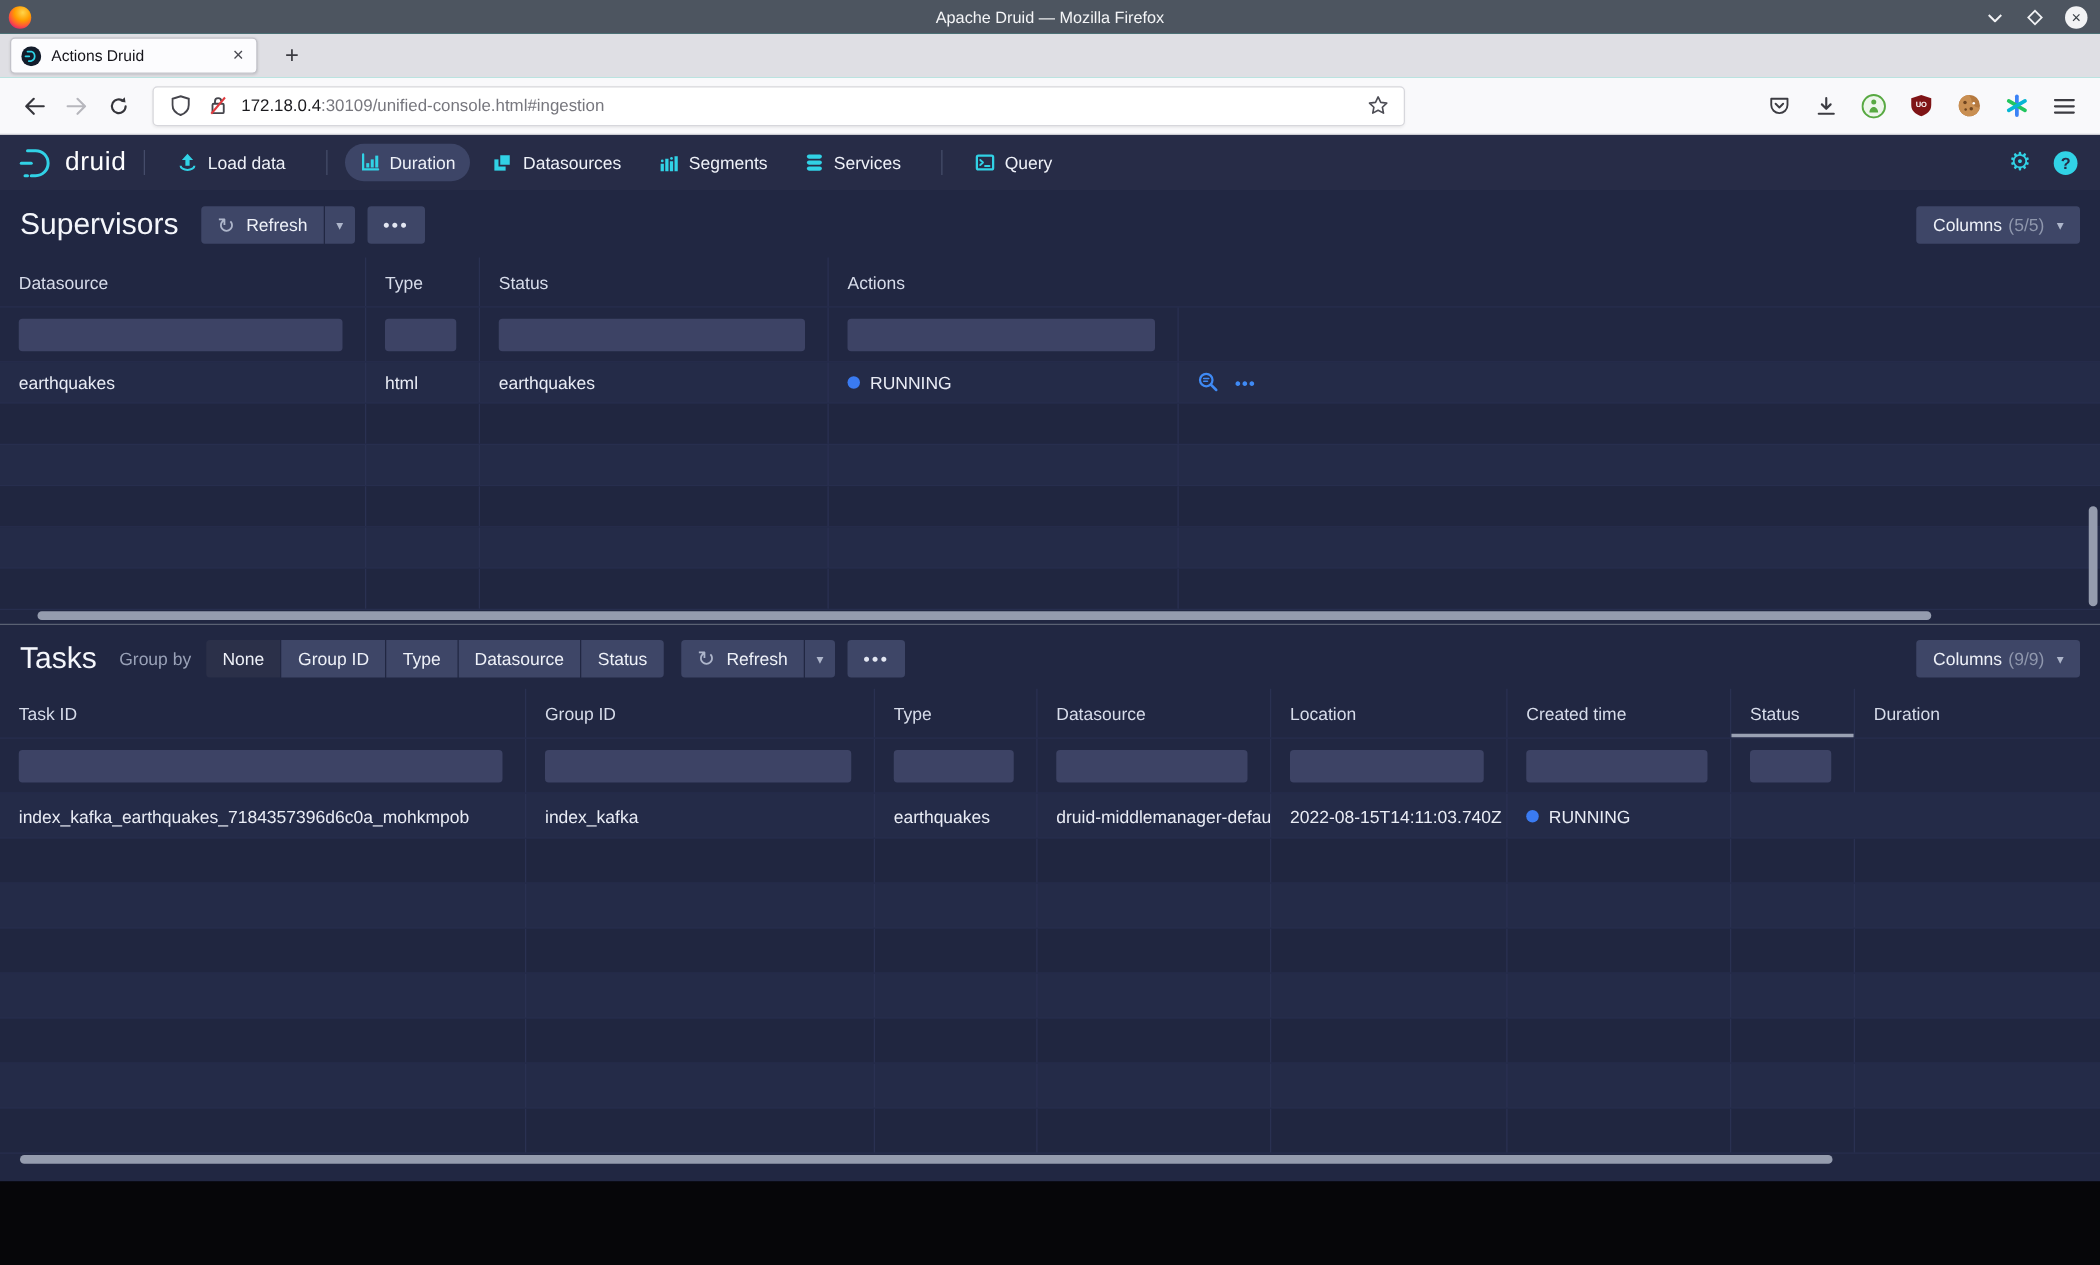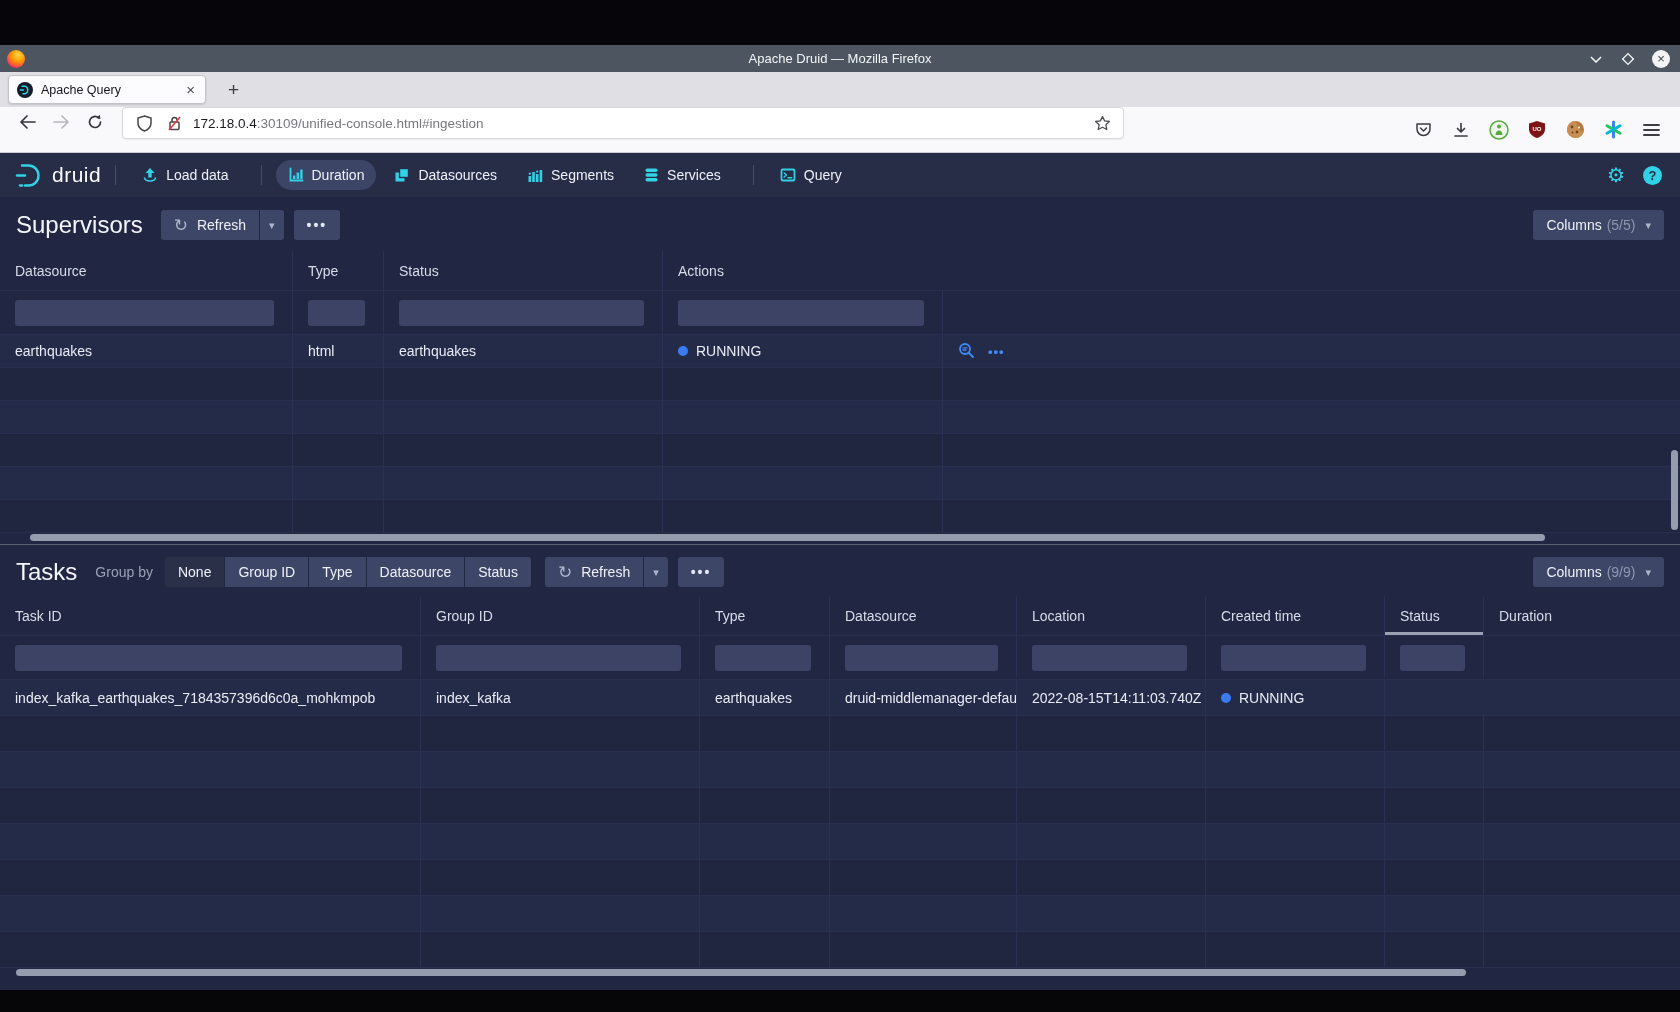--- a/index.html
+++ b/index.html
@@ -1,18 +1,18 @@
 <!DOCTYPE html>
 <html><head>
 <meta charset="utf-8">
 <style>
   * { box-sizing: border-box; margin: 0; padding: 0; }
   html,body { width:1680px; height:1012px; overflow:hidden; background:#06060a;
     font-family:"Liberation Sans", sans-serif; }
-  .screen { width:1680px; height:741px; position:relative; background:#14b8a6;margin-top:45px; }
+  .screen { width:1680px; height:741px; position:relative; background:#14b8a6; }
 
   
   .titlebar { height:27px; background:#4d5560; display:flex; align-items:center;
     position:relative; color:#fbfbfe; }
   .ff-logo { width:18px; height:18px; border-radius:50%; margin-left:7px;
     background: radial-gradient(circle at 62% 28%, #ffd54a 0%, #ff9d00 38%, #ff5a36 62%, #e3226d 82%, #8f1f86 100%); }
   .win-title { position:absolute; left:0; right:0; text-align:center; font-size:13px; color:#f4f5f7; }
   .win-controls { margin-left:auto; display:flex; align-items:center; gap:16px; padding-right:10px; z-index:2; }
   .wc { width:16px; height:16px; display:flex; align-items:center; justify-content:center; }
   .wc svg { display:block; }
@@ -23,21 +23,21 @@
   .tabbar { height:35px; background:#dfdfe4; display:flex; align-items:center; }
   .tab { margin-left:8px; width:198px; height:29px; background:#fcfcfe; border:1px solid #c3c3ca;
     border-radius:4px; display:flex; align-items:center; padding:0 8px; box-shadow:0 1px 2px rgba(0,0,0,.12); }
   .favicon { width:16px; height:16px; flex:0 0 16px; }
   .tab-label { font-size:12.5px; color:#15141a; margin-left:8px; flex:1; white-space:nowrap; overflow:hidden; }
   .tab-close { color:#4a4a52; font-size:15px; padding:0 2px; }
   .newtab { font-size:19px; color:#3a3a40; margin-left:16px; padding:0 6px; }
 
   
   .toolbar { height:46px; background:#f9f9fb; border-bottom:1px solid #ccccd2;
-    display:flex; padding:0 10px; }
+    display:flex; align-items:center; padding:0 10px; }
   .nav-btn { width:30px; height:30px; display:flex; align-items:center; justify-content:center; margin:0 2px; }
   .urlbar { width:1002px; height:32px; margin-left:10px; background:#ffffff; border:1px solid #d7d7dc;
     border-radius:4px; display:flex; align-items:center; padding:0 10px; box-shadow:0 1px 2px rgba(0,0,0,.06); }
   .urlbar .sep-gap { width:8px; }
   .url-text { font-size:13.5px; margin-left:8px; white-space:nowrap; overflow:hidden; flex:1; }
   .url-host { color:#1b1b1f; }
   .url-rest { color:#77777e; }
   .toolbar-spacer { flex:1; }
   .tb-icons { display:flex; align-items:center; gap:16px; padding-right:8px; }
   .tb-ic { width:22px; height:22px; display:flex; align-items:center; justify-content:center; }
@@ -132,21 +132,21 @@
 
   <div class="tabbar">
     <div class="tab">
       <span class="favicon">
         <svg class="ic" width="16" height="16" viewBox="0 0 16 16">
           <circle cx="8" cy="8" r="8" fill="#131c2b"></circle>
           <path d="M5 4.2 h3 a4 4 0 0 1 0 7.6 h-2" fill="none" stroke="#2dd4e8" stroke-width="1.4" stroke-linecap="round"></path>
           <path d="M3.4 8 h3" fill="none" stroke="#2dd4e8" stroke-width="1.4" stroke-linecap="round"></path>
         </svg>
       </span>
-      <span class="tab-label">Apache Query</span>
+      <span class="tab-label">Actions Druid</span>
       <span class="tab-close">×</span>
     </div>
     <span class="newtab">+</span>
   </div>
 
   <div class="toolbar">
     <span class="nav-btn">
       <svg class="ic" width="17" height="14" viewBox="0 0 17 14">
           <path d="M8 1 2 7l6 6 M2.5 7H16" fill="none" stroke="#35353b" stroke-width="1.7" stroke-linecap="round" stroke-linejoin="round"></path>
         </svg>

